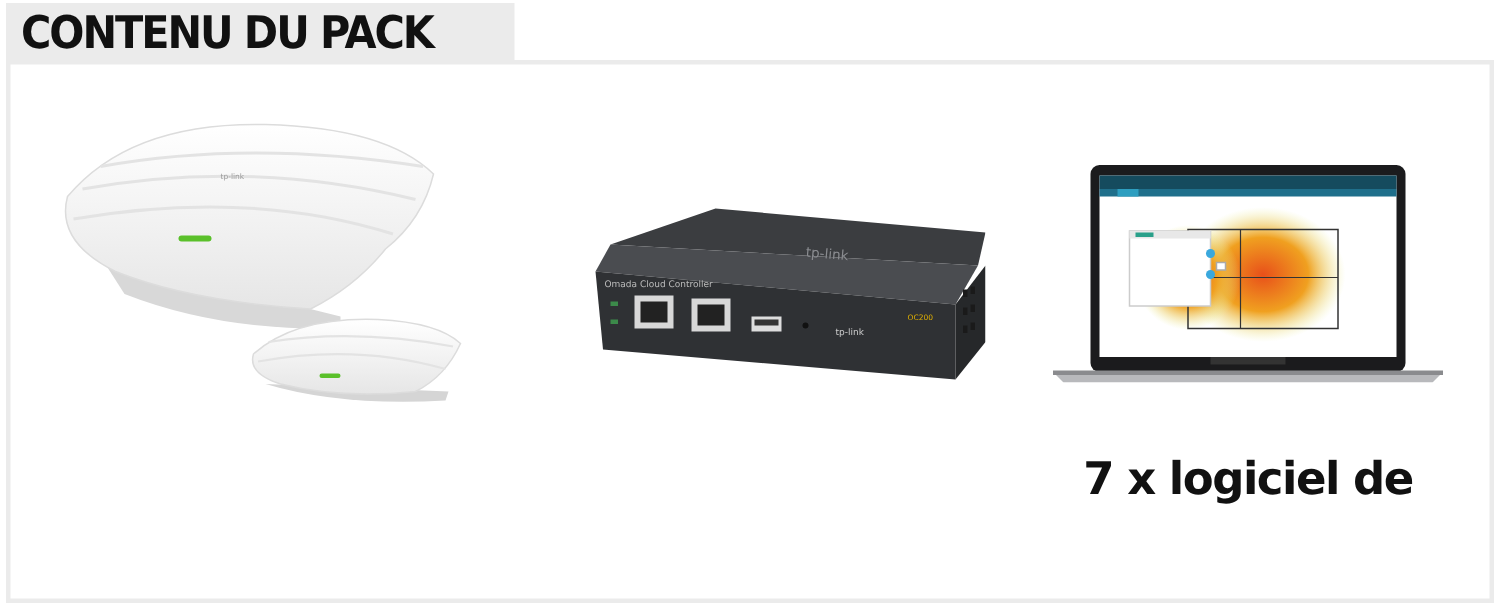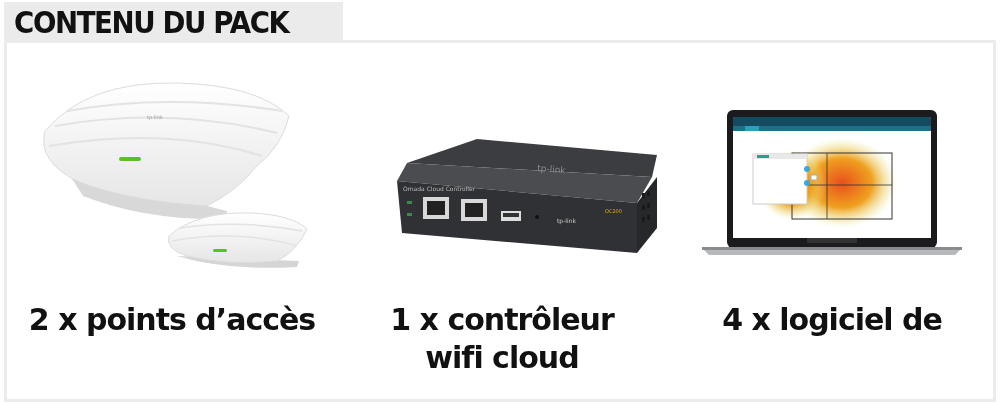--- a/index.html
+++ b/index.html
@@ -38,21 +38,20 @@
       <rect x="92" y="86" width="22" height="4" rx="2" fill="#5ac02a"></rect>
       <text x="120" y="48" font-size="5" fill="#999" font-family="DejaVu Sans, sans-serif">tp-link</text>
 
       <path d="M150 185 Q200 200 270 196 L272 190 Z" fill="#d5d5d5"></path>
       <path d="M142 165 Q170 140 225 142 Q265 144 280 158 Q270 180 250 190 Q200 195 160 185 Q138 178 142 165 Z" fill="url(#apg)" stroke="#dcdcdc"></path>
       <path d="M152 157 Q210 148 275 160" stroke="#e3e3e3" fill="none" stroke-width="1.5"></path>
       <path d="M145 170 Q210 158 270 175" stroke="#e3e3e3" fill="none" stroke-width="1.5"></path>
       <rect x="186" y="178" width="14" height="3" rx="1.5" fill="#5ac02a"></rect>
     </svg>
     <div class="caption">
-      <span>2 x points d’accès</span>
     </div>
   </div>
 
   <div class="item" style="left:330px;width:330px;">
     <svg class="prod" style="left:30px;top:90px" width="290" height="140">
       <polygon points="40,30 110,6 290,22 285,44" fill="#3b3d40"></polygon>
       <polygon points="30,48 40,30 285,44 270,70" fill="#4a4c50"></polygon>
       <polygon points="30,48 270,70 270,120 35,100" fill="#2f3134"></polygon>
       <polygon points="270,70 290,44 290,95 270,120" fill="#26282a"></polygon>
       <text x="170" y="38" font-size="9" fill="#8a8c90" font-family="DejaVu Sans, sans-serif" transform="rotate(5 170 38)">tp-link</text>
@@ -70,24 +69,20 @@
       <text x="190" y="90" font-size="6" fill="#ccc" font-family="DejaVu Sans, sans-serif">tp-link</text>
       <g fill="#1a1a1a">
           <rect x="275" y="60" width="3" height="5"></rect>
           <rect x="280" y="58" width="3" height="5"></rect>
           <rect x="275" y="72" width="3" height="5"></rect>
           <rect x="280" y="70" width="3" height="5"></rect>
           <rect x="275" y="84" width="3" height="5"></rect>
           <rect x="280" y="82" width="3" height="5"></rect>
         </g>
     </svg>
-    <div class="caption">
-      <span>1 x contrôleur</span>
-      <span>wifi cloud</span>
-    </div>
   </div>
 
   <div class="item" style="left:660px;width:330px;">
     <svg class="prod" style="left:30px;top:62px" width="270" height="150">
       <defs>
         <radialGradient id="heat1" cx="0.5" cy="0.5" r="0.5">
           <stop offset="0" stop-color="#e8501a"></stop>
             <stop offset="0.55" stop-color="#f0a020"></stop>
             <stop offset="1" stop-color="#e8ee90" stop-opacity="0"></stop>
         </radialGradient>
@@ -106,17 +101,17 @@
       <rect x="56" y="49" width="54" height="5" fill="#e8e8e8"></rect>
       <rect x="60" y="50" width="12" height="3" fill="#2aa08a"></rect>
       <rect x="114" y="70" width="6" height="5" fill="#fff" stroke="#aaa"></rect>
       <circle cx="110" cy="64" r="3" fill="#3aa8dd"></circle>
       <circle cx="110" cy="78" r="3" fill="#3aa8dd"></circle>
       <rect x="110" y="133" width="50" height="5" fill="#333"></rect>
       <path d="M5 143 L265 143 L258 150 L12 150 Z" fill="#b8b9bc"></path>
       <rect x="5" y="142" width="260" height="3" fill="#8a8b8e"></rect>
     </svg>
     <div class="caption">
-      <span>4 x logiciel de</span>
+      <span>7 x logiciel de</span>
     </div>
   </div>
 
 </div>
 
 </body></html>

